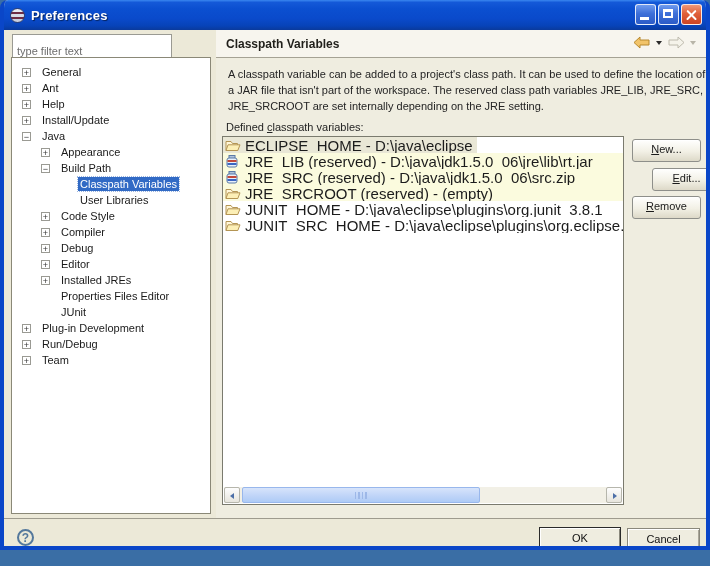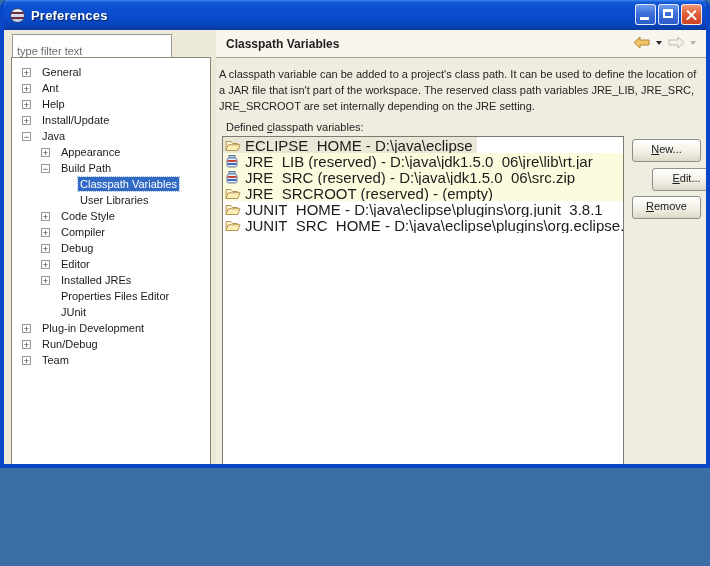--- a/index.html
+++ b/index.html
@@ -1,16 +1,16 @@
 <!DOCTYPE html>
 <html><head>
 <meta charset="utf-8">
 <style>
   html,body{margin:0;padding:0;background:#3a6ea5;font-family:"Liberation Sans",sans-serif;}
-  .window{position:relative;width:710px;height:468px;box-sizing:border-box;
+  .window{position:relative;width:710px;height:550px;box-sizing:border-box;
     background:#ECE9D8;border-left:4px solid #0A46C8;border-right:4px solid #0A46C8;
     border-bottom:4px solid #0A46C8;border-radius:8px 8px 0 0;overflow:hidden;}
   
   .titlebar{position:absolute;top:0;left:-4px;right:-4px;height:30px;
     background:linear-gradient(180deg,#3A87F0 0%,#1459D8 8%,#0B4FD0 30%,#0A4ACB 62%,#0743B8 86%,#0A3A9C 100%);
     border-radius:7px 7px 0 0;display:flex;align-items:center;padding:0 6px;box-sizing:border-box;}
   .app-icon{width:15px;height:15px;border-radius:50%;margin:0 6px 0 4px;
     background:linear-gradient(180deg,#E8EAF2 0 22%,#6E2C44 22% 40%,#D8DCE8 40% 58%,#6E2C44 58% 76%,#C8CEDF 76%);
     border:1px solid #32406e;box-sizing:border-box;}
   .title-text{color:#fff;font-weight:bold;font-size:13px;text-shadow:1px 1px 1px rgba(0,0,0,.55);letter-spacing:.2px;}
@@ -39,21 +39,21 @@
   .trow.sel .tlabel{background:#316AC5;color:#fff;outline:1px dotted #9cb6e0;}
   
   .rpanel{position:absolute;left:212px;top:30px;width:494px;height:488px;background:#EFEDE0;}
   .pheader{position:absolute;left:0;top:0;width:100%;height:28px;background:#F7F5EE;
     border-bottom:1px solid #a5a294;box-sizing:border-box;display:flex;align-items:center;}
   .ptitle{font-size:12px;font-weight:bold;color:#201f1a;padding-left:10px;}
   .navarrows{position:absolute;right:12px;top:6px;display:flex;align-items:center;gap:3px;}
   .caret{width:0;height:0;border-left:3.5px solid transparent;border-right:3.5px solid transparent;
     border-top:4px solid #2b2b2b;margin:0 2px;}
   .caret.dis{border-top-color:#b8b5a8;}
-  .desc{position:absolute;left:3px;top:36px;width:478px;font-size:11px;line-height:16px;color:#242424;}
+  .desc{position:absolute;left:12px;top:36px;width:478px;font-size:11px;line-height:16px;color:#242424;}
   .listlabel{position:absolute;left:10px;top:91px;font-size:11px;color:#242424;}
   .mn{text-decoration:underline;}
   .varlist{position:absolute;left:6px;top:106px;width:402px;height:369px;background:#fff;
     border:1px solid #7a7a6e;box-sizing:border-box;overflow:hidden;}
   .lrow{height:16px;display:flex;align-items:flex-end;font-size:15px;color:#1c1c1c;white-space:nowrap;overflow:hidden;}
   .lrow.yellow{background:#FBFBDE;}
   .inner{display:inline-flex;align-items:center;height:16px;padding-right:4px;}
   .inner.sel{background:#E9E7D6;}
   .licon{width:17px;height:14px;margin:0 3px 0 2px;flex:0 0 auto;display:inline-flex;align-items:center;}
   .hscroll{position:absolute;left:1px;right:1px;bottom:1px;height:16px;background:#F2F0E6;display:flex;}

